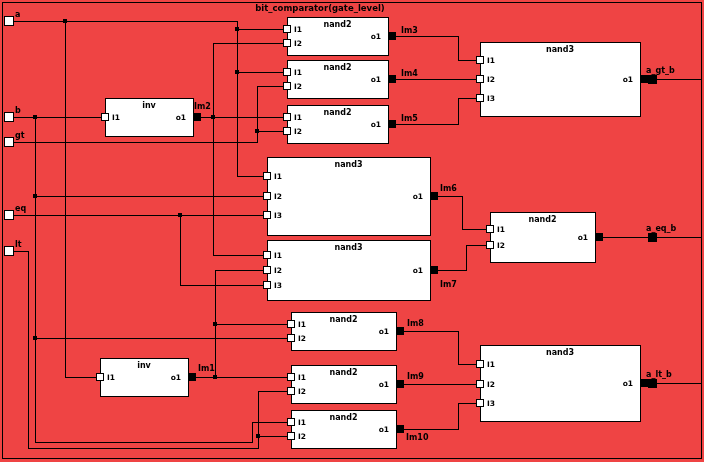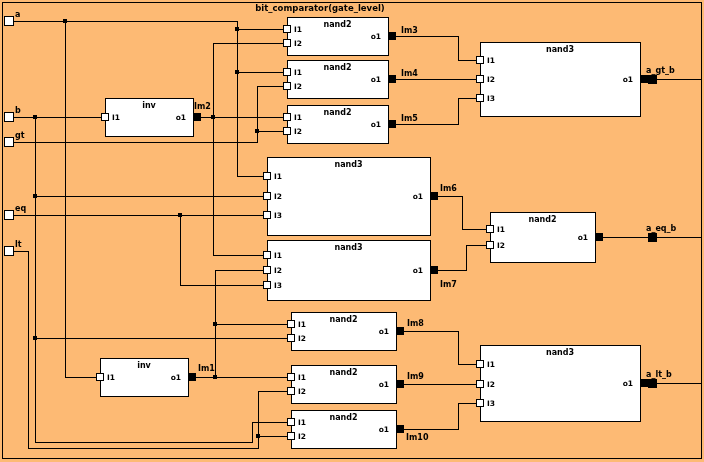--- a/index.html
+++ b/index.html
@@ -1,16 +1,16 @@
 <!DOCTYPE html>
 <html><head>
 <meta charset="utf-8">
 <style>
   html,body{margin:0;padding:0;background:#ffffff;}
-  .screen{position:relative;width:704px;height:462px;background:#fdba74;overflow:hidden;
+  .screen{position:relative;width:704px;height:462px;background:#ef4444;overflow:hidden;
           font-family:"DejaVu Sans",sans-serif;}
   svg{position:absolute;left:0;top:0;shape-rendering:crispEdges;}
   svg text{font-family:"DejaVu Sans",sans-serif;font-weight:bold;fill:#000;shape-rendering:auto;}
   .title{font-size:8.5px;}
   .glabel{font-size:8px;}
   .plabel{font-size:7.5px;}
   .netlabel{font-size:8px;}
   .portlabel{font-size:8px;}
   .frame{fill:none;stroke:#000;stroke-width:1;}
   .gbox{fill:#ffffff;stroke:#000;stroke-width:1;}

